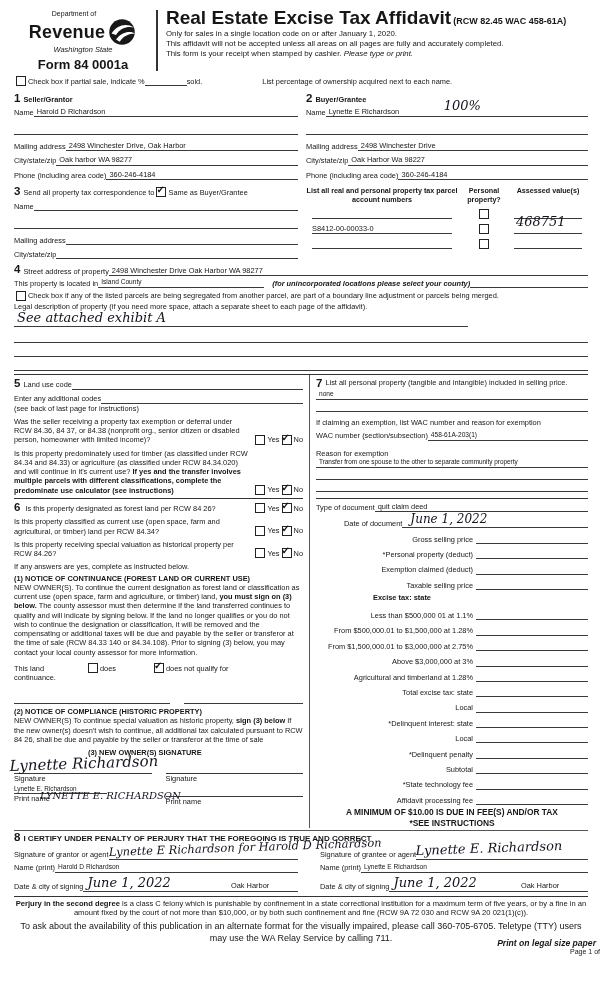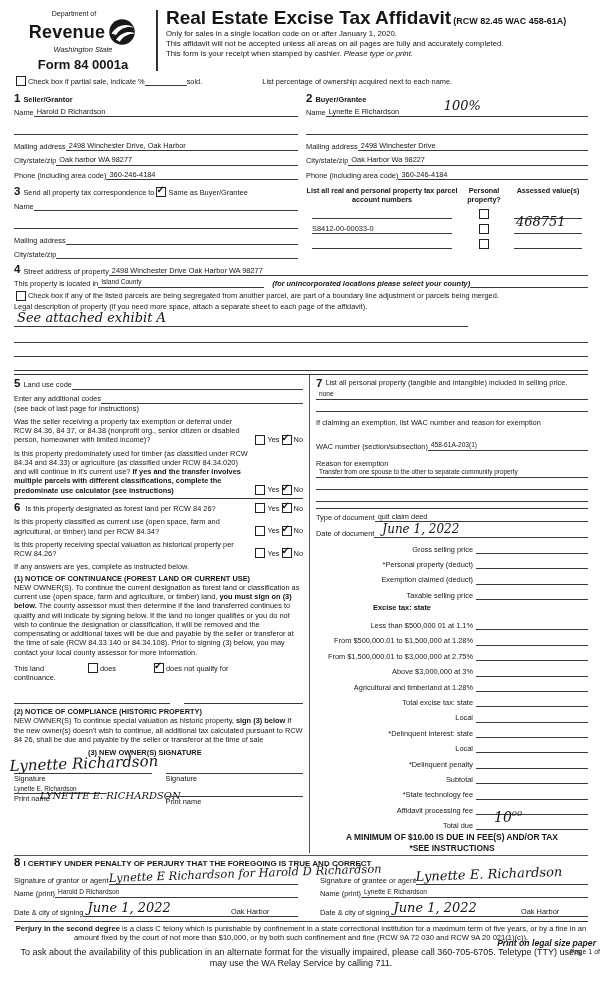--- a/index.html
+++ b/index.html
@@ -395,36 +395,36 @@
 
     <div class="mid-right">
       <div>
         <div class="row" style="align-items:flex-start;">
           <span class="secnum">7</span>
           <span>List all personal property (tangible and intangible) included in selling price.</span>
         </div>
         <div class="ln" style="font-size:6.6px;"><span>none</span></div>
         <div class="ln" style="height:11px;"></div>
         <div style="margin-top:6px;">If claiming an exemption, list WAC number and reason for exemption</div>
-        <div class="row" style="margin-top:14px;">
+        <div class="row" style="margin-top:4px;align-items:center;">
           <span class="lbl">WAC number (section/subsection)</span>
           <span class="ln" style="font-size:6.6px;"><span>458-61A-203(1)</span></span>
         </div>
         <div style="margin-top:8px;">Reason for exemption</div>
         <div class="ln" style="font-size:6.4px;"><span>Transfer from one spouse to the other to separate community property</span></div>
         <div class="ln" style="height:11px;"></div>
         <div class="ln" style="height:11px;"></div>
       </div>
       <div class="hr1" style="margin-top:6px;"></div>
       <div>
         <div class="row">
           <span class="lbl">Type of document</span>
           <span class="ln"><span>quit claim deed</span></span>
         </div>
-        <div class="row" style="margin-top:3px;height:13px;">
+        <div class="row" style="margin-top:3px;height:13px;margin-left:28px;">
           <span class="lbl">Date of document</span>
           <span class="ln">
             <span class="hw" style="font-size:12px;position:absolute;left:8px;top:-6px;">June 1, 2022</span>
             </span>
         </div>
         <div class="taxrow">
             <span class="taxlabel">Gross selling price</span>
             <span class="taxline"></span>
           </div>
         <div class="taxrow">
@@ -484,26 +484,20 @@
             <span class="taxlabel">Subtotal</span>
             <span class="taxline"></span>
           </div>
         <div class="taxrow">
             <span class="taxlabel">*State technology fee</span>
             <span class="taxline"></span>
           </div>
         <div class="taxrow">
             <span class="taxlabel">Affidavit processing fee</span>
             <span class="taxline"></span>
-          </div>
-        <div class="taxrow">
-            <span class="taxlabel">Total due</span>
-          <span class="taxline">
-            <span class="hw totaldue-hw"><span>10</span><sup style="font-size:8px;">00</sup></span>
-          </span>
           </div>
         <div class="minnote">A MINIMUM OF $10.00 IS DUE IN FEE(S) AND/OR TAX</div>
         <div class="minnote" style="margin-top:0;">*SEE INSTRUCTIONS</div>
       </div>
     </div>
   </div>
 
   <div class="s8">
     <div class="row">
       <span class="secnum">8</span>

